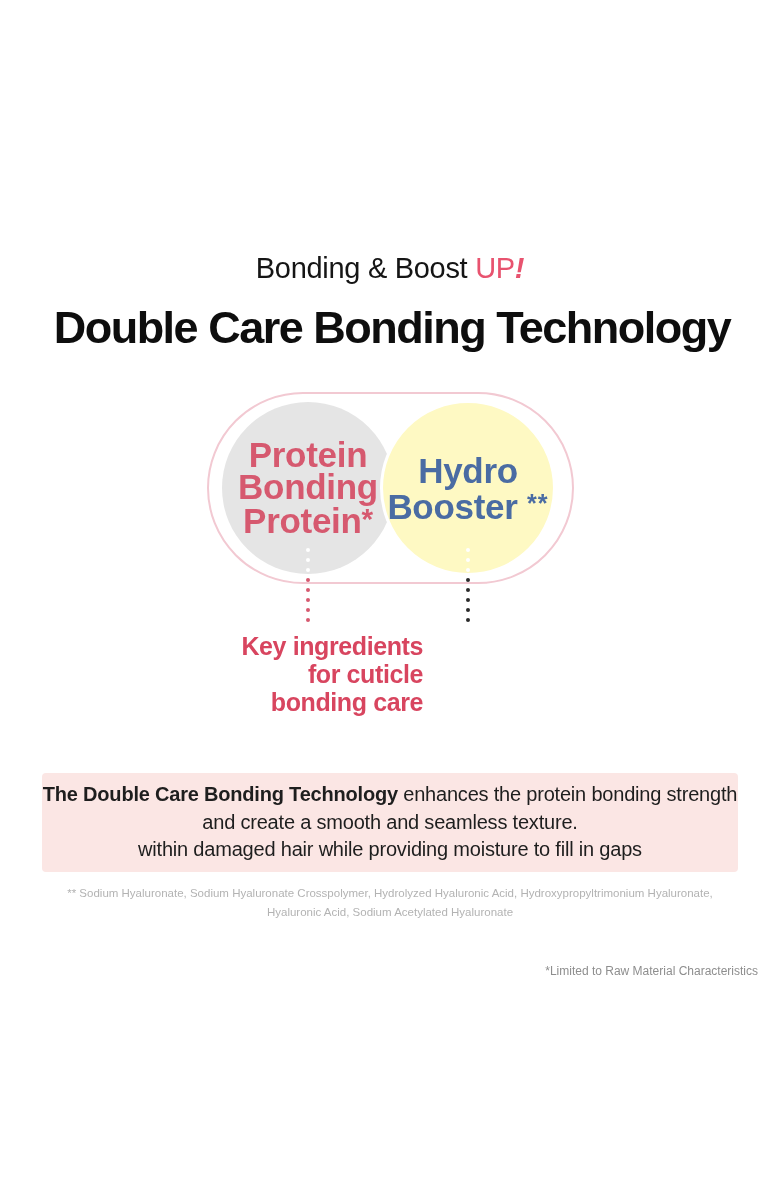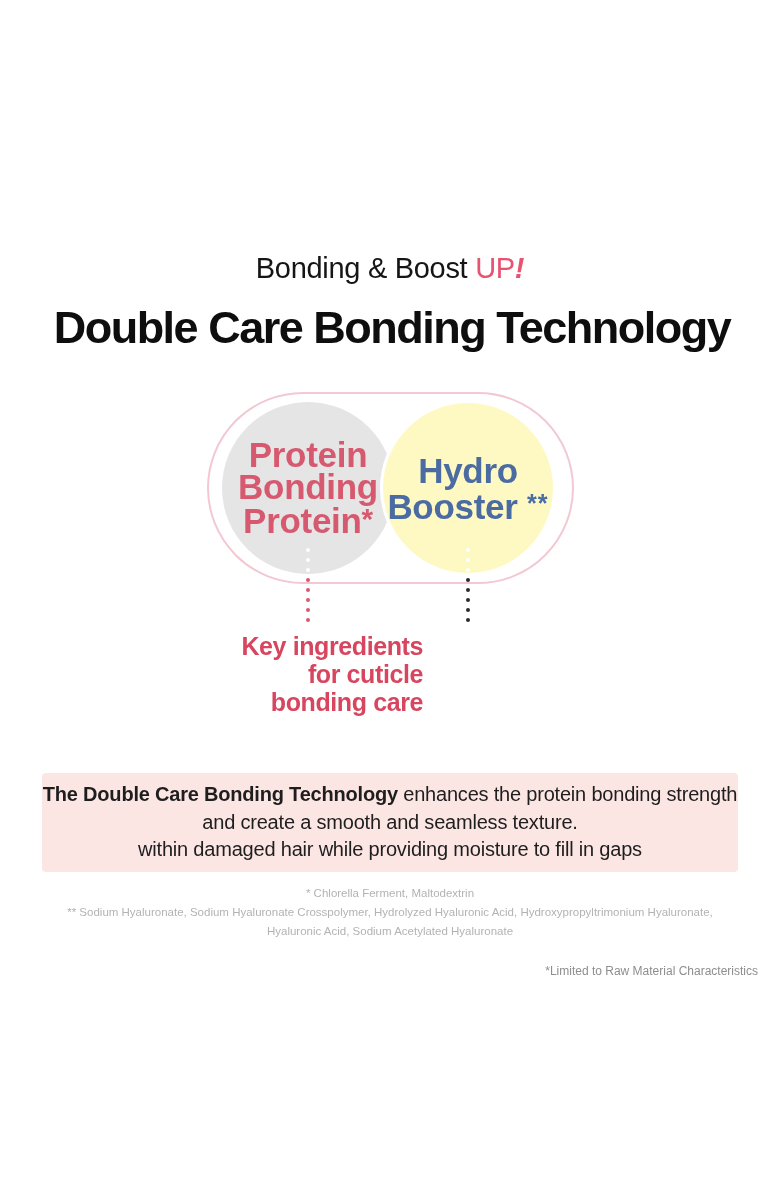--- a/index.html
+++ b/index.html
@@ -214,20 +214,19 @@
     <span>bonding care</span>
   </div>
 
   <div class="desc-box">
     <div><b>The Double Care Bonding Technology</b><span> enhances the protein bonding strength</span></div>
     <div>and create a smooth and seamless texture.</div>
     <div>within damaged hair while providing moisture to fill in gaps</div>
   </div>
 
   <div class="footnotes">
-    <div>* Chlorella Ferment, Maltodextrin</div>
     <div>** Sodium Hyaluronate, Sodium Hyaluronate Crosspolymer, Hydrolyzed Hyaluronic Acid, Hydroxypropyltrimonium Hyaluronate,</div>
     <div>Hyaluronic Acid, Sodium Acetylated Hyaluronate</div>
   </div>
 
   <div class="side-note">*Limited to Raw Material Characteristics</div>
 
 </div>
 
 </body></html>

